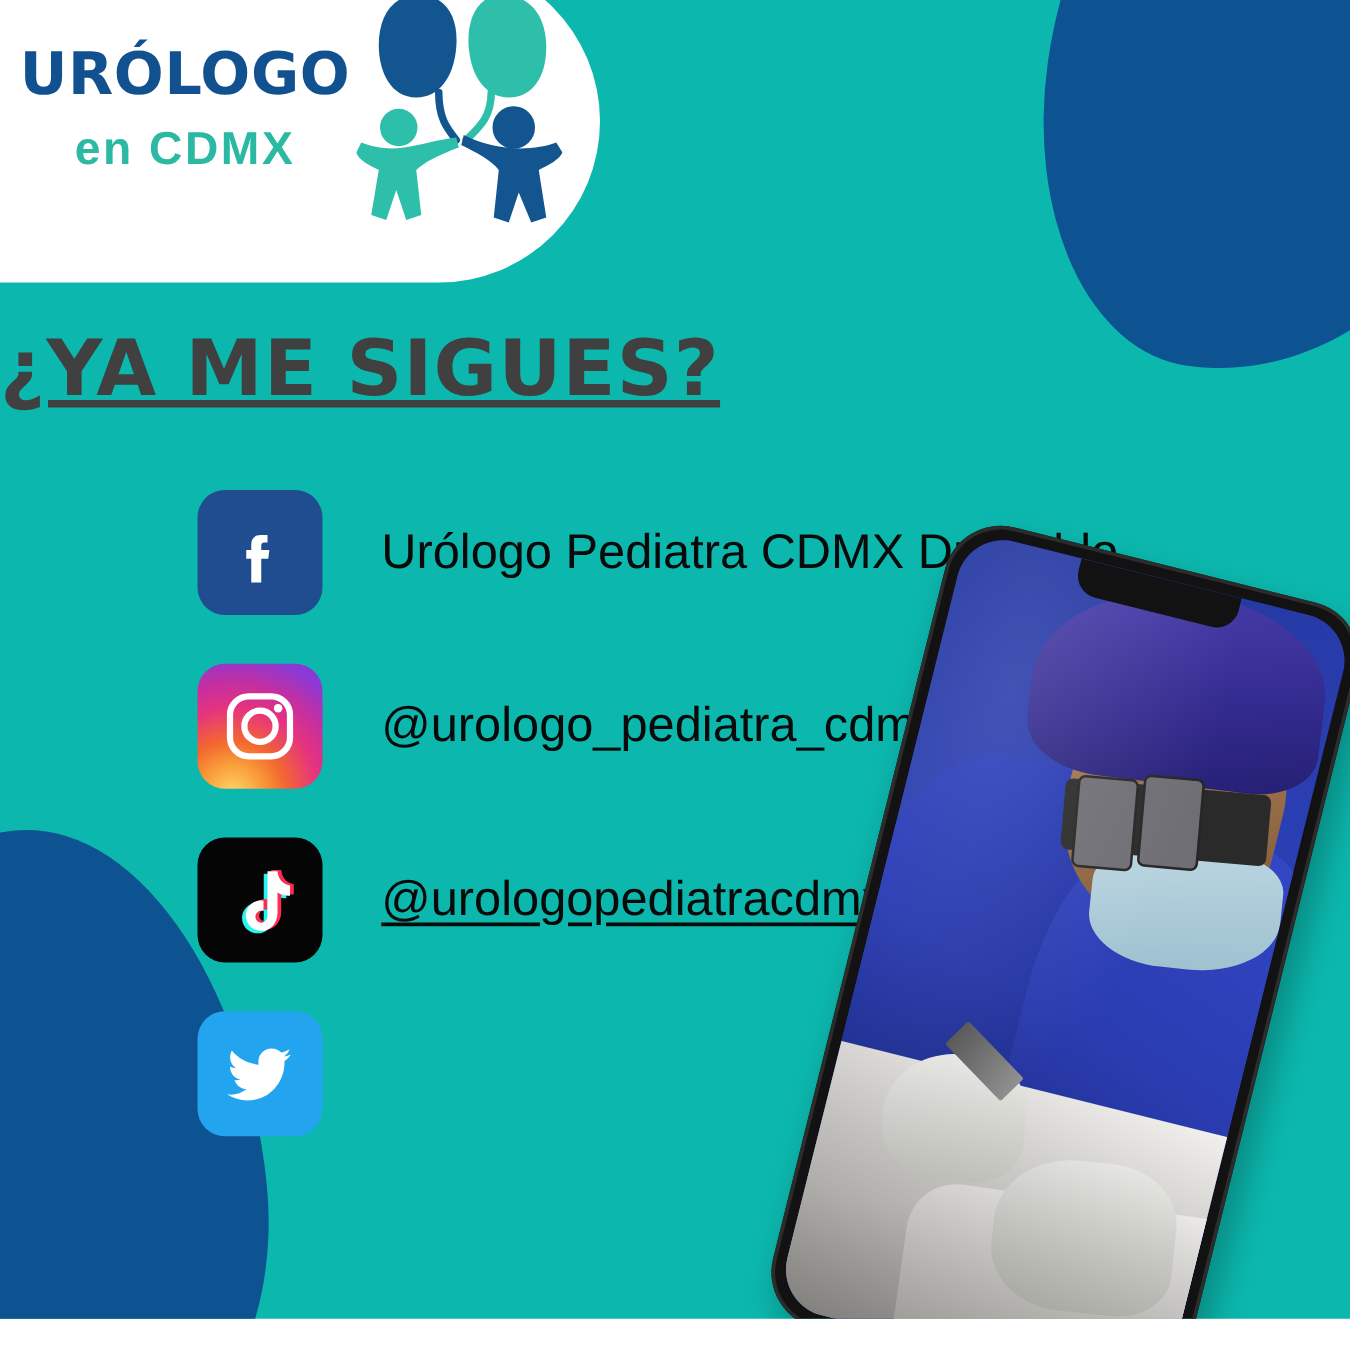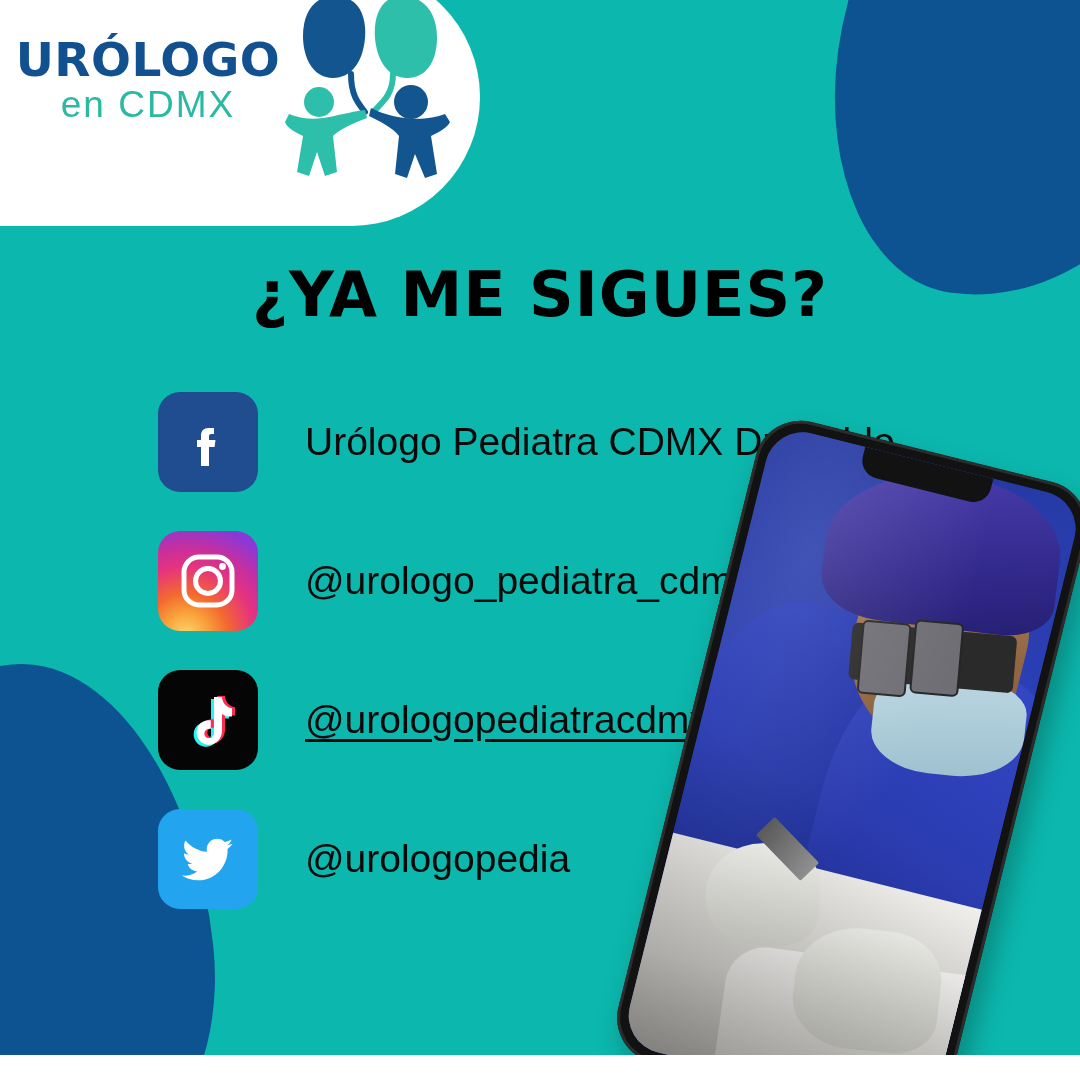--- a/index.html
+++ b/index.html
@@ -50,39 +50,39 @@
   #logo-wordmark .l1, #logo-wordmark .l2 {
     color: #11518f;
     font-weight: 800;
     font-size: 47px;
     letter-spacing: 0.5px;
     display: block;
     font-family: "DejaVu Sans", sans-serif;
   }
   #logo-wordmark .l3 {
     color: #2bb9a4;
-    font-weight: 400;
+    font-weight: 700;
     font-size: 37px;
     letter-spacing: 2px;
     display: block;
-    margin-top: 4px;
+    margin-top: 18px;
     font-family: "Liberation Sans", sans-serif;
   }
   #logo-mark { position: absolute; left: 325px; top: 18px; }
 
   
   #headline {
     position: absolute;
     top: 258px; left: 0; width: 1080px;
-    text-align: center;
-    color: #000000;
+    color: #404040;
     font-family: "DejaVu Sans", sans-serif;
     font-weight: 800;
     font-size: 62px;
     letter-spacing: 1px;
+    text-decoration: underline;
   }
 
   
   #social-list {
     position: absolute;
     top: 392px; left: 158px;
     width: 760px;
   }
   .social-row {
     display: flex;
@@ -263,21 +263,20 @@
       </div>
       <div class="social-handle underlined">@urologopediatracdmx</div>
     </div>
 
     <div class="social-row">
       <div class="social-icon ic-twitter">
         <svg width="62" height="62" viewBox="0 0 62 62">
           <path d="M56 15.5c-1.9.8-3.9 1.4-6 1.7 2.2-1.3 3.8-3.4 4.6-5.8-2 1.2-4.3 2.1-6.7 2.6-1.9-2.1-4.7-3.3-7.7-3.3-5.8 0-10.5 4.7-10.5 10.6 0 .8.1 1.6.3 2.4C21.3 23 13.6 18.8 8.5 12.4c-.9 1.6-1.4 3.4-1.4 5.3 0 3.7 1.9 6.9 4.7 8.8-1.7-.1-3.3-.5-4.8-1.3v.1c0 5.1 3.6 9.4 8.4 10.4-.9.2-1.8.4-2.8.4-.7 0-1.4-.1-2-.2 1.3 4.2 5.2 7.2 9.8 7.3-3.6 2.8-8.1 4.5-13 4.5-.8 0-1.7 0-2.5-.1 4.6 3 10.1 4.7 16 4.7 19.2 0 29.7-16 29.7-29.9 0-.5 0-.9-.1-1.4 2.1-1.5 3.8-3.3 5.2-5.4z" fill="#ffffff"></path>
         </svg>
       </div>
-      <div class="social-handle">@urologopedia</div>
     </div>
 
   </div>
 
   <div id="phone">
     <div id="phone-body">
       <div class="side-btn" id="sb1"></div>
       <div class="side-btn" id="sb2"></div>
       <div class="side-btn" id="sb3"></div>
       <div id="phone-screen">

